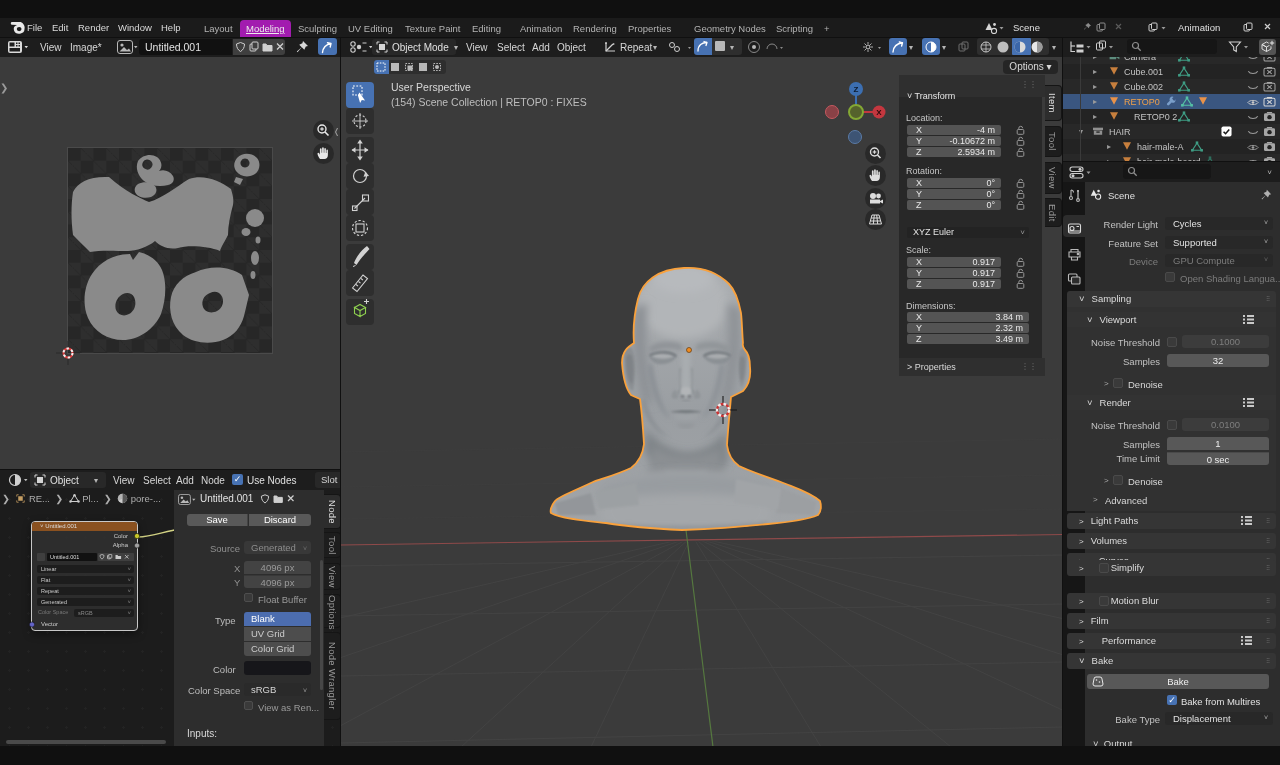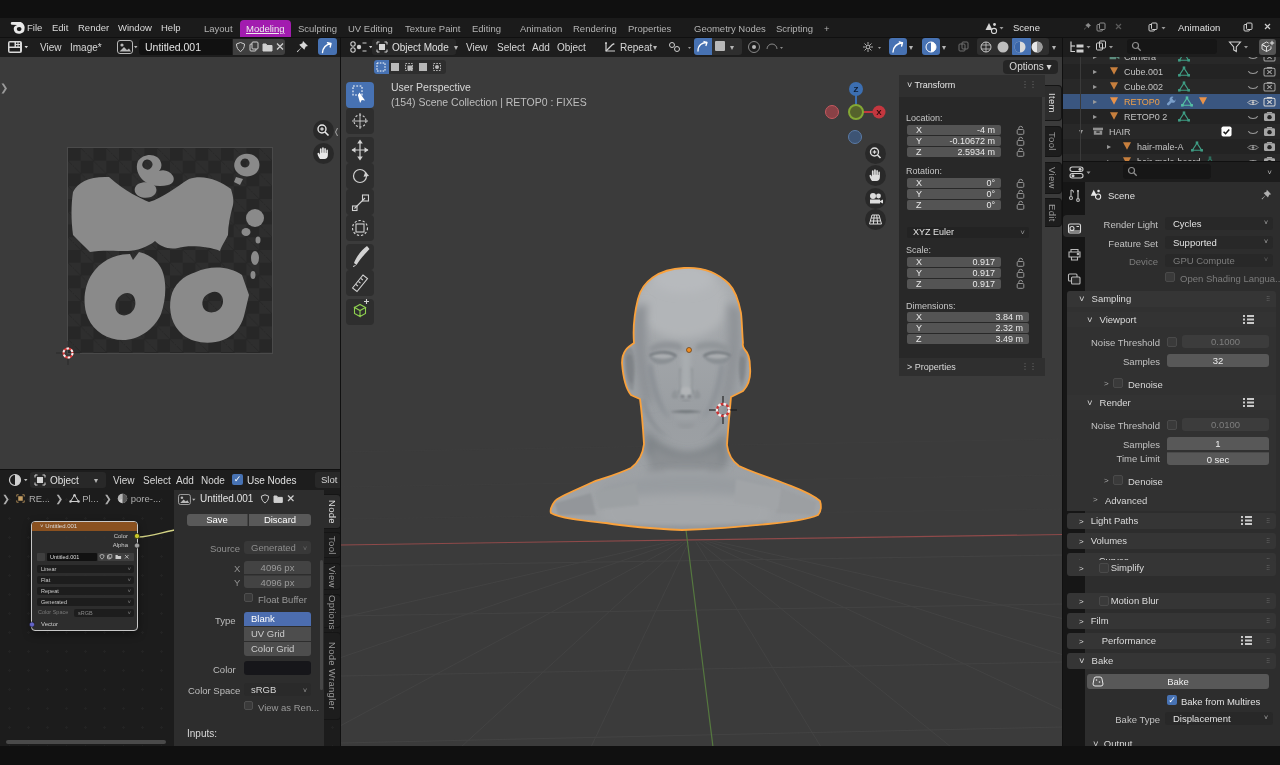--- a/index.html
+++ b/index.html
@@ -617,21 +617,21 @@
         </svg>
     </div>
     <div class="ovbtn" style="left:524px;top:152px;background:rgba(34,34,34,0.7)">
       <svg width="21" height="21" viewBox="0 0 21 21" fill="none" stroke="#ddd" stroke-width="1">
           <path d="M7 6 h7 l2.5 9 h-12 Z M9.3 6 l-1 9 M11.7 6 l1 9 M6.2 9 h8.6 M5.5 12 h10"></path>
         </svg>
     </div>
 
     <div id="npanel">
       <div style="position:absolute;left:0;top:0;width:146px;height:22px;background:#2f2f2f"></div>
-      <span style="position:absolute;left:8px;top:5px;color:#e6e6e6">˅ Transform</span>
+      <span style="position:absolute;left:8px;top:16px;color:#e6e6e6">˅ Transform</span>
       <span style="position:absolute;right:5px;top:5px;color:#777;font-size:8px">⋮⋮</span>
       <span style="position:absolute;left:7px;top:38px">Location:</span>
       <div class="nfield" style="top:50px">
           <span class="fl">X</span>
           <span class="fv">-4 m</span>
         </div>
         <div class="lock" style="top:50px"><svg width="9" height="10" viewBox="0 0 9 10">
             <rect x="1.2" y="4.5" width="6.6" height="4.8" rx="1" fill="none" stroke="#969696" stroke-width="1"></rect>
             <path d="M2.8 4.5 V3.2 a1.9 1.9 0 0 1 3.8 0" fill="none" stroke="#969696" stroke-width="1"></path>
           </svg></div>
@@ -852,21 +852,21 @@
             <rect x="1" y="2.5" width="12" height="8.5" rx="1.5" fill="none" stroke="#d8d8d8" stroke-width="1.1"></rect>
             <path d="M4.5 1 h5 l0.8 1.5 h-6.6 Z" fill="#d8d8d8"></path>
             <path d="M4.6 4.5 l4.8 4 m0 -4 l-4.8 4" stroke="#d8d8d8" stroke-width="1.1" fill="none"></path>
           </svg></span>
       </div>
       <div class="orow" style="top:52px;">
         <span style="position:absolute;left:30px;top:0;color:#9a9a9a;font-size:8px">▸</span>
         <span style="position:absolute;left:45px;top:2px"><svg width="12" height="10" viewBox="0 0 14 12">
             <path d="M2.2 1.5 h9.6 l-4.8 9 Z" fill="#c77f3d"></path>
           </svg></span>
-        <span style="position:absolute;left:61px;top:1px;color:#c3c3c3">RETOP0 2</span>
+        <span style="position:absolute;left:71px;top:1px;color:#c3c3c3">RETOP0 2</span>
         <span style="position:absolute;left:115px;top:2px"><svg width="12" height="11" viewBox="0 0 14 13">
             <path d="M7 2.5 L12.5 11 H1.5 Z" fill="none" stroke="#3f9e85" stroke-width="1.3"></path>
             <rect x="5.5" y="0.5" width="3" height="3" fill="#3f9e85"></rect>
             <rect x="11" y="9.5" width="3" height="3" fill="#3f9e85"></rect>
             <rect x="0" y="9.5" width="3" height="3" fill="#3f9e85"></rect>
           </svg></span>
         <span style="position:absolute;left:184px;top:3px"><svg width="12" height="9" viewBox="0 0 14 10">
             <path d="M1.5 3.5 C3.5 7 10.5 7 12.5 3.5" fill="none" stroke="#9b9b9b" stroke-width="1.2"></path>
           </svg></span>
         <span style="position:absolute;left:200px;top:2px"><svg width="13" height="11" viewBox="0 0 14 12">

